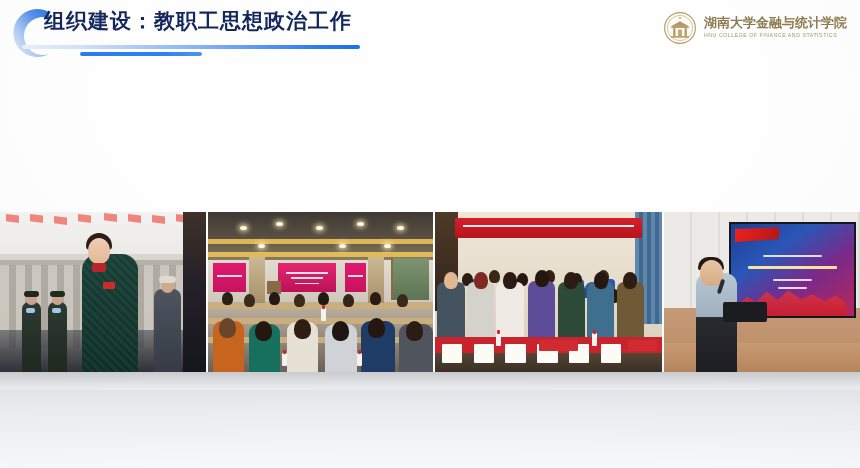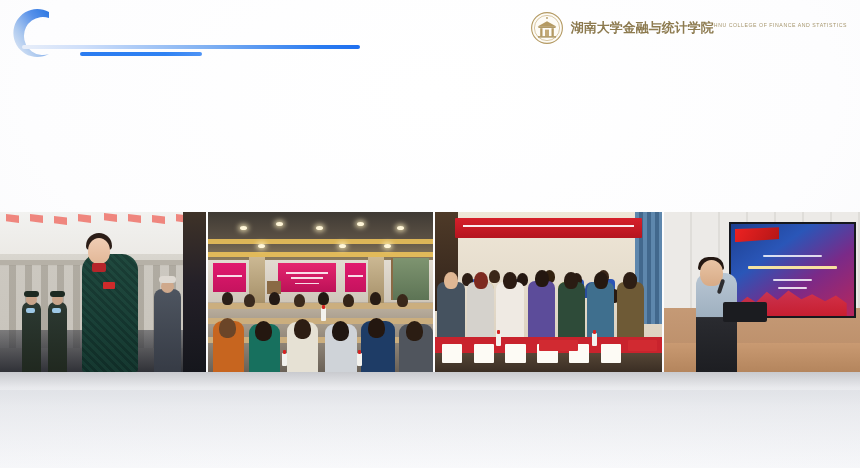--- a/index.html
+++ b/index.html
@@ -32,21 +32,21 @@
     background:linear-gradient(90deg,#e8eef9 0%,#cfdffa 18%,#7fb0f2 55%,#2a7bf0 88%,#1e6ff0 100%);
   }
   .rule-bottom{
     position:absolute;left:58px;top:7px;width:122px;height:4px;border-radius:2px;
     background:linear-gradient(90deg,#2a7bf0 0%,#2f82f3 70%,#4e93f5 100%);
   }
 
   
   .logo{position:absolute;right:13px;top:10px;height:36px;display:flex;align-items:center;gap:7px;}
   .seal{width:34px;height:34px;flex:0 0 auto;}
-  .logo-text{display:flex;flex-direction:row;justify-content:center;}
+  .logo-text{display:flex;flex-direction:column;justify-content:center;}
   .logo-cn{
     font-family:"DejaVu Sans","Liberation Sans",sans-serif;
     font-size:13px;font-weight:bold;color:#8d7b50;line-height:1.15;white-space:nowrap;
     letter-spacing:0px;
   }
   .logo-en{
     font-size:5.2px;color:#a6966d;letter-spacing:0.55px;white-space:nowrap;
     line-height:1.4;margin-top:1px;
   }
 
@@ -189,20 +189,23 @@
             <stop offset="0%" stop-color="#e9eef6"></stop>
             <stop offset="35%" stop-color="#a8c6ee"></stop>
             <stop offset="70%" stop-color="#4d8ae8"></stop>
             <stop offset="100%" stop-color="#1f6fe0"></stop>
           </linearGradient>
         </defs>
         <path d="M47 10 A24 24 0 1 0 47 52 A19 19 0 1 1 47 16 Z" fill="url(#gSw)" opacity="0.95"></path>
       </svg>
     </span>
 
+    <div class="title-block">
+      <div class="title-text">组织建设：教职工思想政治工作</div>
+    </div>
 
     <div class="rule-wrap">
       <div class="rule-top"></div>
       <div class="rule-bottom"></div>
     </div>
 
     <div class="logo">
       <span class="seal">
         <svg width="34" height="34" viewBox="0 0 34 34">
           <circle cx="17" cy="17" r="15.4" fill="#fdfbf6" stroke="#b49a63" stroke-width="1.1"></circle>

